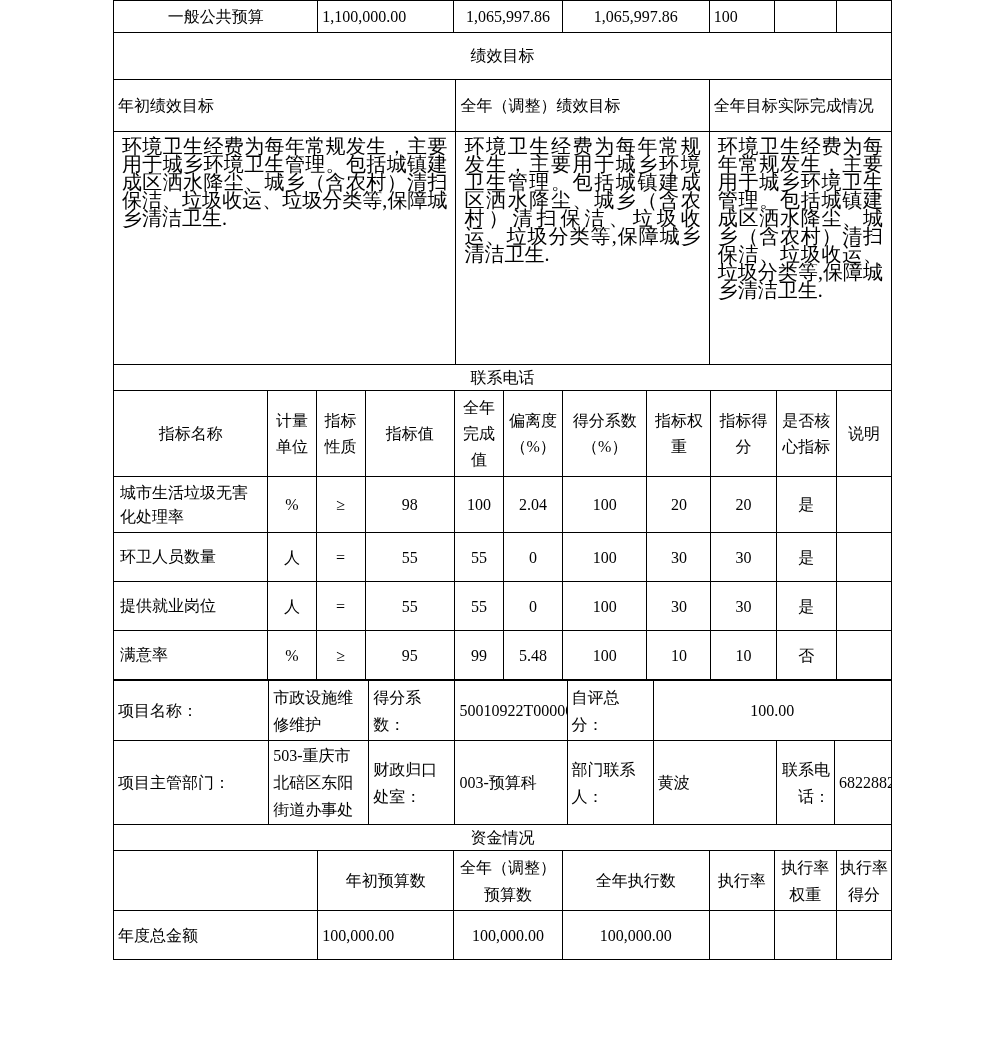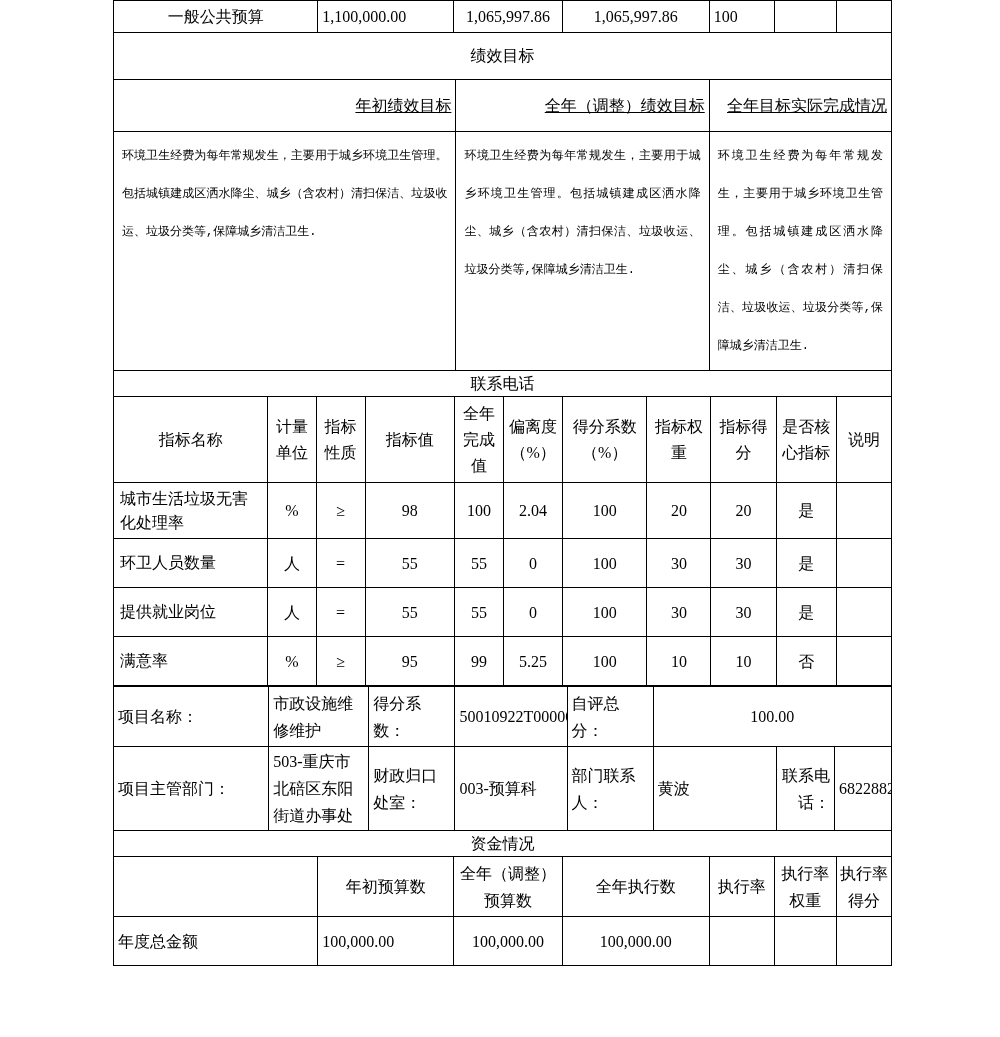--- a/index.html
+++ b/index.html
@@ -29,29 +29,28 @@
   }
   td.c{text-align:center;}
   td.r{}
   td.l{text-align:left;}
   td.band{text-align:center;}
   tr.bandrow td{height:44px;}
   tr.bandrow-sm td{height:23px;}
   
   tr.rowA td{height:29px;}
   
-  tr.goalshead td{height:49px;text-align:right;text-decoration:underline;}
+  tr.goalshead td{height:49px;text-align:left;}
   tr.goalsbody td{
     height:222px;
     vertical-align:top;
     text-align:justify;
     padding:5px 8px;
-    font-size:12px;
-    line-height:38px;
-    font-family:Liberation Mono, monospace;
+    font-size:20px;
+    line-height:18px;
   }
   
   tr.indhead td{height:83px;text-align:center;padding:1px 2px;line-height:26px;}
   tr.indrow td{text-align:center;padding:1px 2px;}
   tr.indrow td.name{text-align:left;padding:2px 6px;line-height:24px;margin-left:28px;}
   tr.indrow1 td{height:51px;}
   tr.indrowN td{height:44px;}
   
   .doc-title{
     margin:37px 0 33px 0;
@@ -204,21 +203,21 @@
         <td>30</td>
         <td>是</td>
         <td></td>
       </tr>
       <tr class="indrow indrowN">
         <td class="name">满意率</td>
         <td>%</td>
         <td>≥</td>
         <td>95</td>
         <td>99</td>
-        <td>5.25</td>
+        <td>5.48</td>
         <td>100</td>
         <td>10</td>
         <td>10</td>
         <td>否</td>
         <td></td>
       </tr>
     </tbody>
       </table>
 
 

